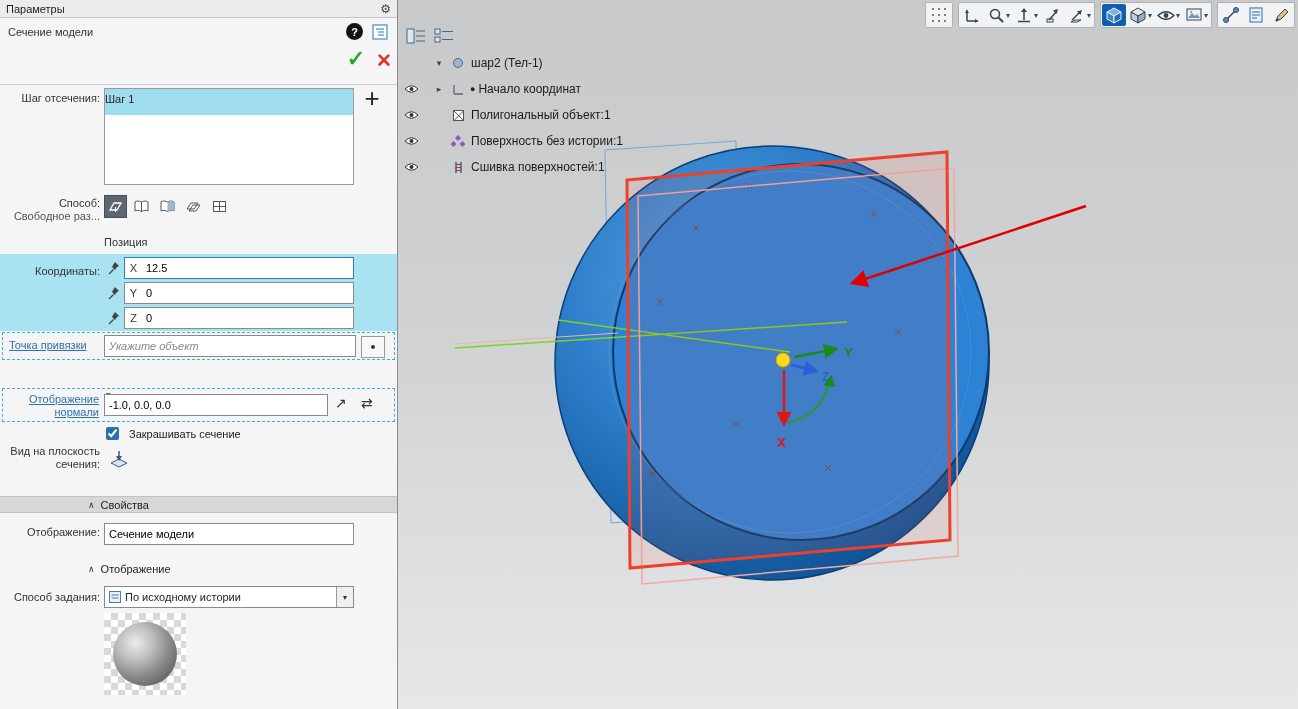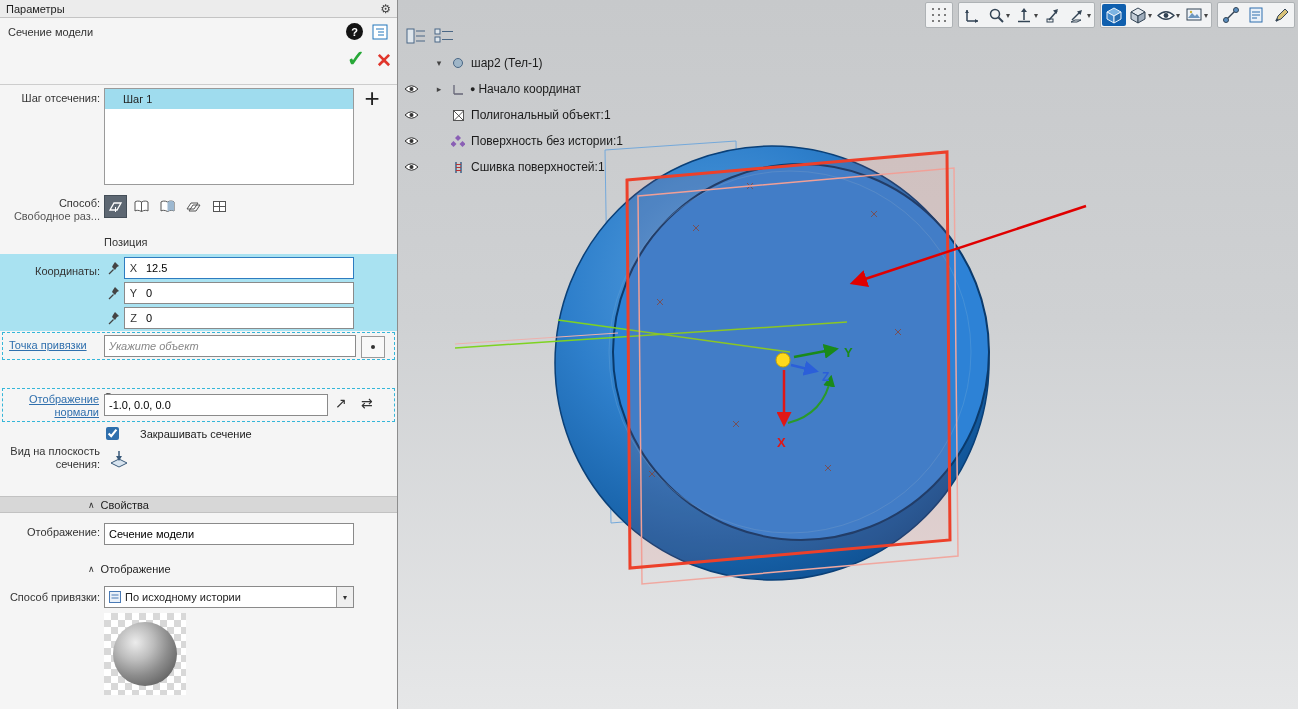--- a/index.html
+++ b/index.html
@@ -19,21 +19,21 @@
   .setsbtn { position:absolute; left:371px; top:5px; width:18px; height:18px; border:none; background:transparent; display:flex; align-items:center; justify-content:center; }
   .okbtn { position:absolute; left:343px; top:28px; width:26px; height:26px; border:none; background:transparent; color:#27a837; font-size:22px; font-weight:bold; line-height:1; }
   .cancelbtn { position:absolute; left:372px; top:30px; width:24px; height:24px; border:none; background:transparent; color:#e0352b; font-size:19px; font-weight:bold; line-height:1; }
 
   .pbody { position:absolute; top:85px; left:0; right:0; bottom:0; }
   .flabel { position:absolute; left:4px; width:96px; text-align:right; color:#333; }
   .sublbl { color:#555; }
   .hdr { position:absolute; left:104px; font-weight:normal; color:#333; }
 
   .listbox { position:absolute; left:104px; top:3px; width:250px; height:97px; background:#fff; border:1px solid #9a9a9a; overflow:hidden; }
-  .listitem { height:20px; line-height:20px; padding-left:18px; background:#9fdcee; }
+  .listitem { height:26px; line-height:20px; padding-left:0; background:#9fdcee; }
   .plusbtn { position:absolute; left:357px; top:-2px; width:30px; height:30px; border:none; background:transparent; font-size:26px; font-weight:300; color:#222; line-height:1; }
 
   .mbtns { position:absolute; left:104px; top:110px; display:flex; gap:3px; }
   .mb { width:23px; height:23px; border:1px solid transparent; background:transparent; display:flex; align-items:center; justify-content:center; padding:0; }
   .mb.active { background:#5d6772; border-color:#444e58; }
 
   .cyanblock { position:absolute; left:0; right:0; top:169px; height:77px; background:#a9e2f1; }
   .coordrow { position:absolute; left:104px; height:22px; display:flex; align-items:center; }
   .pinbtn { width:20px; height:22px; border:none; background:transparent; display:flex; align-items:center; justify-content:center; padding:0; }
   .cfield { display:flex; align-items:center; width:230px; height:22px; background:#fff; border:1px solid #8a8a8a; }
@@ -42,21 +42,21 @@
   .cfield input { flex:1; border:none; outline:none; height:18px; font-size:11px; padding:0 3px; background:transparent; }
 
   .dashedbox { position:absolute; left:2px; right:2px; border:1px dashed #35b6d9; background:transparent; }
   .plink { color:#2f6fad; text-decoration:underline; cursor:pointer; }
   .tinput { background:#fff; border:1px solid #8a8a8a; height:22px; font-size:11px; padding:0 4px; }
   .tinput::placeholder { font-style:italic; color:#888; }
   .dotbtn { position:absolute; left:358px; top:3px; width:24px; height:22px; border:1px solid #9a9a9a; background:#f8f8f8; display:flex; align-items:center; justify-content:center; }
   .dotbtn .dot { width:4px; height:4px; border-radius:50%; background:#333; }
   .smicon { border:none; background:transparent; font-size:14px; color:#333; padding:0; }
 
-  .chkrow { position:absolute; left:106px; top:342px; display:flex; align-items:flex-end; gap:21px; }
+  .chkrow { position:absolute; left:106px; top:342px; display:flex; align-items:flex-end; gap:10px; }
   .chkrow input { width:13px; height:13px; accent-color:#2f6fad; }
 
   .viewbtn { position:absolute; left:106px; top:362px; width:26px; height:26px; border:none; background:transparent; padding:0; }
 
   .secbar { position:absolute; left:0; right:0; height:17px; background:#d7d7d7; border-top:1px solid #c2c2c2; border-bottom:1px solid #c2c2c2; display:flex; align-items:center; }
   .secbar .chev, .sechdr .chev { margin-left:88px; margin-right:6px; font-size:9px; color:#333; }
   .sechdr { position:absolute; left:0; right:0; height:17px; display:flex; align-items:center; }
 
   .dropdown { position:absolute; left:104px; top:501px; width:250px; height:22px; background:#fff; border:1px solid #8a8a8a; display:flex; align-items:center; cursor:pointer; }
   .dropdown .dicon { width:20px; display:flex; align-items:center; justify-content:center; }
@@ -538,21 +538,21 @@
     </div>
 
     <span class="flabel" style="top:441px">Отображение:</span>
     <input class="tinput" style="position: absolute; left: 104px; top: 438px; width: 250px;" value="Сечение модели">
 
     <div class="sechdr" style="top:475px">
       <span class="chev">∧</span>
       <span>Отображение</span>
     </div>
 
-    <span class="flabel" style="top:506px">Способ привязки:</span>
+    <span class="flabel" style="top:506px">Способ задания:</span>
     <div class="dropdown">
       <span class="dicon">
         <svg width="14" height="14" viewBox="0 0 14 14">
             <rect x="1.5" y="1.5" width="11" height="11" fill="#eaf1f9" stroke="#4a7ab5"></rect>
             <line x1="3.5" y1="5" x2="10.5" y2="5" stroke="#4a7ab5"></line>
             <line x1="3.5" y1="8" x2="10.5" y2="8" stroke="#4a7ab5"></line>
           </svg>
       </span>
       <span class="dtext">По исходному истории</span>
       <span class="ddbox">▾</span>

